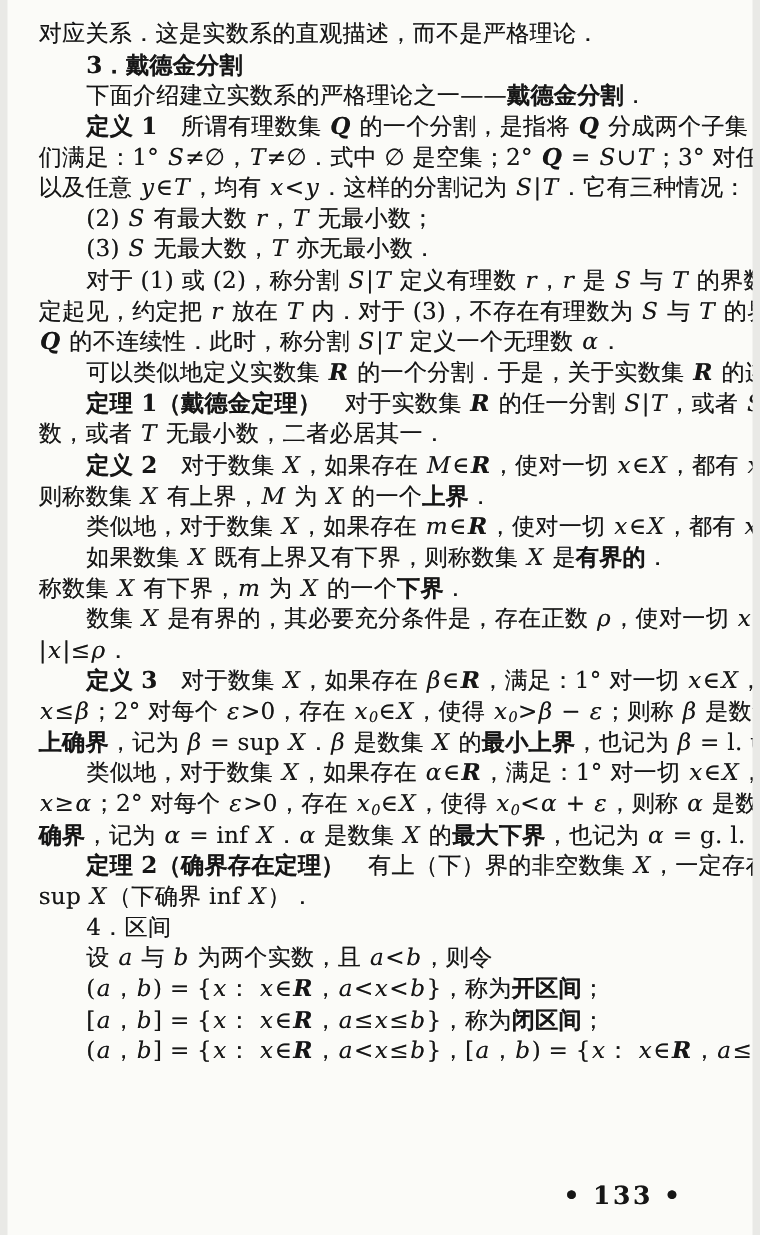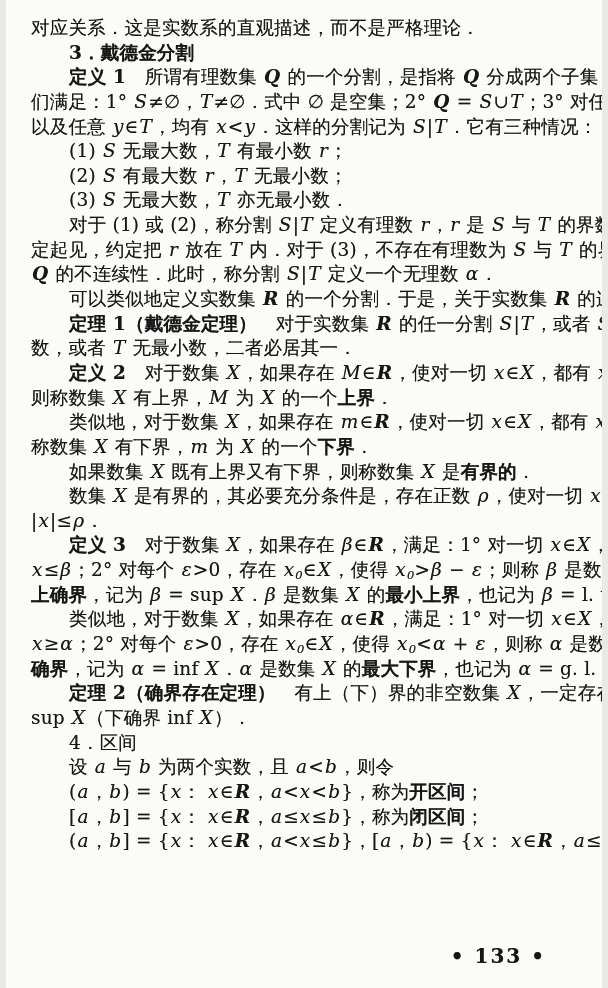--- a/index.html
+++ b/index.html
@@ -61,37 +61,37 @@
     text-shadow: 0 0 0.5px rgba(20,20,20,0.55);
   }
 </style>
 </head>
 <body>
 
 <div class="page">
   <div class="content">
       <div class="line"><span class="s-n">对应关系．这是实数系的直观描述，而不是严格理论．</span></div>
       <div class="line ind"><span class="s-b">3．戴德金分割</span></div>
+      <div class="line ind"><span class="s-n">下面介绍建立实数系的严格理论之一——</span><span class="s-b">戴德金分割</span><span class="s-n">．</span></div>
       <div class="line ind"><span class="s-b">定义 1</span><span class="s-n">　所谓有理数集 </span><span class="s-bi">Q</span><span class="s-n"> 的一个分割，是指将 </span><span class="s-bi">Q</span><span class="s-n"> 分成两个子集 </span><span class="s-i">S</span></div>
       <div class="line"><span class="s-n">们满足：1° </span><span class="s-i">S</span><span class="s-n">≠∅，</span><span class="s-i">T</span><span class="s-n">≠∅．式中 ∅ 是空集；2° </span><span class="s-bi">Q</span><span class="s-n"> = </span><span class="s-i">S</span><span class="s-n">∪</span><span class="s-i">T</span><span class="s-n">；3° 对任意 </span></div>
       <div class="line"><span class="s-n">以及任意 </span><span class="s-i">y</span><span class="s-n">∈</span><span class="s-i">T</span><span class="s-n">，均有 </span><span class="s-i">x</span><span class="s-n">&lt;</span><span class="s-i">y</span><span class="s-n">．这样的分割记为 </span><span class="s-i">S</span><span class="s-n">|</span><span class="s-i">T</span><span class="s-n">．它有三种情况：</span></div>
-      <div class="line ind"><span class="s-n">(1) </span><span class="s-i">S</span><span class="s-n"> 无最大数，</span><span class="s-i">T</span><span class="s-n"> 有最小数 </span><span class="s-i">r</span><span class="s-n">；</span></div>
       <div class="line ind"><span class="s-n">(2) </span><span class="s-i">S</span><span class="s-n"> 有最大数 </span><span class="s-i">r</span><span class="s-n">，</span><span class="s-i">T</span><span class="s-n"> 无最小数；</span></div>
       <div class="line ind"><span class="s-n">(3) </span><span class="s-i">S</span><span class="s-n"> 无最大数，</span><span class="s-i">T</span><span class="s-n"> 亦无最小数．</span></div>
       <div class="line ind"><span class="s-n">对于 (1) 或 (2)，称分割 </span><span class="s-i">S</span><span class="s-n">|</span><span class="s-i">T</span><span class="s-n"> 定义有理数 </span><span class="s-i">r</span><span class="s-n">，</span><span class="s-i">r</span><span class="s-n"> 是 </span><span class="s-i">S</span><span class="s-n"> 与 </span><span class="s-i">T</span><span class="s-n"> 的界数．为确</span></div>
       <div class="line"><span class="s-n">定起见，约定把 </span><span class="s-i">r</span><span class="s-n"> 放在 </span><span class="s-i">T</span><span class="s-n"> 内．对于 (3)，不存在有理数为 </span><span class="s-i">S</span><span class="s-n"> 与 </span><span class="s-i">T</span><span class="s-n"> 的界数，这就是</span></div>
       <div class="line"><span class="s-bi">Q</span><span class="s-n"> 的不连续性．此时，称分割 </span><span class="s-i">S</span><span class="s-n">|</span><span class="s-i">T</span><span class="s-n"> 定义一个无理数 </span><span class="s-i">α</span><span class="s-n">．</span></div>
       <div class="line ind"><span class="s-n">可以类似地定义实数集 </span><span class="s-bi">R</span><span class="s-n"> 的一个分割．于是，关于实数集 </span><span class="s-bi">R</span><span class="s-n"> 的连续性可</span></div>
       <div class="line ind"><span class="s-b">定理 1（戴德金定理）</span><span class="s-n">　对于实数集 </span><span class="s-bi">R</span><span class="s-n"> 的任一分割 </span><span class="s-i">S</span><span class="s-n">|</span><span class="s-i">T</span><span class="s-n">，或者 </span><span class="s-i">S</span><span class="s-n"> 有最大实</span></div>
       <div class="line"><span class="s-n">数，或者 </span><span class="s-i">T</span><span class="s-n"> 无最小数，二者必居其一．</span></div>
       <div class="line ind"><span class="s-b">定义 2</span><span class="s-n">　对于数集 </span><span class="s-i">X</span><span class="s-n">，如果存在 </span><span class="s-i">M</span><span class="s-n">∈</span><span class="s-bi">R</span><span class="s-n">，使对一切 </span><span class="s-i">x</span><span class="s-n">∈</span><span class="s-i">X</span><span class="s-n">，都有 </span><span class="s-i">x</span><span class="s-n">≤</span></div>
       <div class="line"><span class="s-n">则称数集 </span><span class="s-i">X</span><span class="s-n"> 有上界，</span><span class="s-i">M</span><span class="s-n"> 为 </span><span class="s-i">X</span><span class="s-n"> 的一个</span><span class="s-b">上界</span><span class="s-n">．</span></div>
       <div class="line ind"><span class="s-n">类似地，对于数集 </span><span class="s-i">X</span><span class="s-n">，如果存在 </span><span class="s-i">m</span><span class="s-n">∈</span><span class="s-bi">R</span><span class="s-n">，使对一切 </span><span class="s-i">x</span><span class="s-n">∈</span><span class="s-i">X</span><span class="s-n">，都有 </span><span class="s-i">x</span><span class="s-n">≥</span></div>
+      <div class="line ind"><span class="s-n">如果数集 </span><span class="s-i">X</span><span class="s-n"> 既有上界又有下界，则称数集 </span><span class="s-i">X</span><span class="s-n"> 是</span><span class="s-b">有界的</span><span class="s-n">．</span></div>
       <div class="line"><span class="s-n">称数集 </span><span class="s-i">X</span><span class="s-n"> 有下界，</span><span class="s-i">m</span><span class="s-n"> 为 </span><span class="s-i">X</span><span class="s-n"> 的一个</span><span class="s-b">下界</span><span class="s-n">．</span></div>
-      <div class="line ind"><span class="s-n">如果数集 </span><span class="s-i">X</span><span class="s-n"> 既有上界又有下界，则称数集 </span><span class="s-i">X</span><span class="s-n"> 是</span><span class="s-b">有界的</span><span class="s-n">．</span></div>
       <div class="line ind"><span class="s-n">数集 </span><span class="s-i">X</span><span class="s-n"> 是有界的，其必要充分条件是，存在正数 </span><span class="s-i">ρ</span><span class="s-n">，使对一切 </span><span class="s-i">x</span><span class="s-n">∈</span></div>
       <div class="line"><span class="s-n">|</span><span class="s-i">x</span><span class="s-n">|≤</span><span class="s-i">ρ</span><span class="s-n">．</span></div>
       <div class="line ind"><span class="s-b">定义 3</span><span class="s-n">　对于数集 </span><span class="s-i">X</span><span class="s-n">，如果存在 </span><span class="s-i">β</span><span class="s-n">∈</span><span class="s-bi">R</span><span class="s-n">，满足：1° 对一切 </span><span class="s-i">x</span><span class="s-n">∈</span><span class="s-i">X</span><span class="s-n">，都有</span></div>
       <div class="line"><span class="s-i">x</span><span class="s-n">≤</span><span class="s-i">β</span><span class="s-n">；2° 对每个 </span><span class="s-i">ε</span><span class="s-n">&gt;0，存在 </span><span class="s-i">x</span><span class="s-ss">0</span><span class="s-n">∈</span><span class="s-i">X</span><span class="s-n">，使得 </span><span class="s-i">x</span><span class="s-ss">0</span><span class="s-n">&gt;</span><span class="s-i">β</span><span class="s-n"> − </span><span class="s-i">ε</span><span class="s-n">；则称 </span><span class="s-i">β</span><span class="s-n"> 是数集 </span></div>
       <div class="line"><span class="s-b">上确界</span><span class="s-n">，记为 </span><span class="s-i">β</span><span class="s-n"> = sup </span><span class="s-i">X</span><span class="s-n">．</span><span class="s-i">β</span><span class="s-n"> 是数集 </span><span class="s-i">X</span><span class="s-n"> 的</span><span class="s-b">最小上界</span><span class="s-n">，也记为 </span><span class="s-i">β</span><span class="s-n"> = l. u. b. </span></div>
       <div class="line ind"><span class="s-n">类似地，对于数集 </span><span class="s-i">X</span><span class="s-n">，如果存在 </span><span class="s-i">α</span><span class="s-n">∈</span><span class="s-bi">R</span><span class="s-n">，满足：1° 对一切 </span><span class="s-i">x</span><span class="s-n">∈</span><span class="s-i">X</span><span class="s-n">，都有</span></div>
       <div class="line"><span class="s-i">x</span><span class="s-n">≥</span><span class="s-i">α</span><span class="s-n">；2° 对每个 </span><span class="s-i">ε</span><span class="s-n">&gt;0，存在 </span><span class="s-i">x</span><span class="s-ss">0</span><span class="s-n">∈</span><span class="s-i">X</span><span class="s-n">，使得 </span><span class="s-i">x</span><span class="s-ss">0</span><span class="s-n">&lt;</span><span class="s-i">α</span><span class="s-n"> + </span><span class="s-i">ε</span><span class="s-n">，则称 </span><span class="s-i">α</span><span class="s-n"> 是数集 </span></div>
       <div class="line"><span class="s-b">确界</span><span class="s-n">，记为 </span><span class="s-i">α</span><span class="s-n"> = inf </span><span class="s-i">X</span><span class="s-n">．</span><span class="s-i">α</span><span class="s-n"> 是数集 </span><span class="s-i">X</span><span class="s-n"> 的</span><span class="s-b">最大下界</span><span class="s-n">，也记为 </span><span class="s-i">α</span><span class="s-n"> = g. l. b. </span></div>
       <div class="line ind"><span class="s-b">定理 2（确界存在定理）</span><span class="s-n">　有上（下）界的非空数集 </span><span class="s-i">X</span><span class="s-n">，一定存在 上 确 界</span></div>
       <div class="line"><span class="s-n">sup </span><span class="s-i">X</span><span class="s-n">（下确界 inf </span><span class="s-i">X</span><span class="s-n">）．</span></div>

